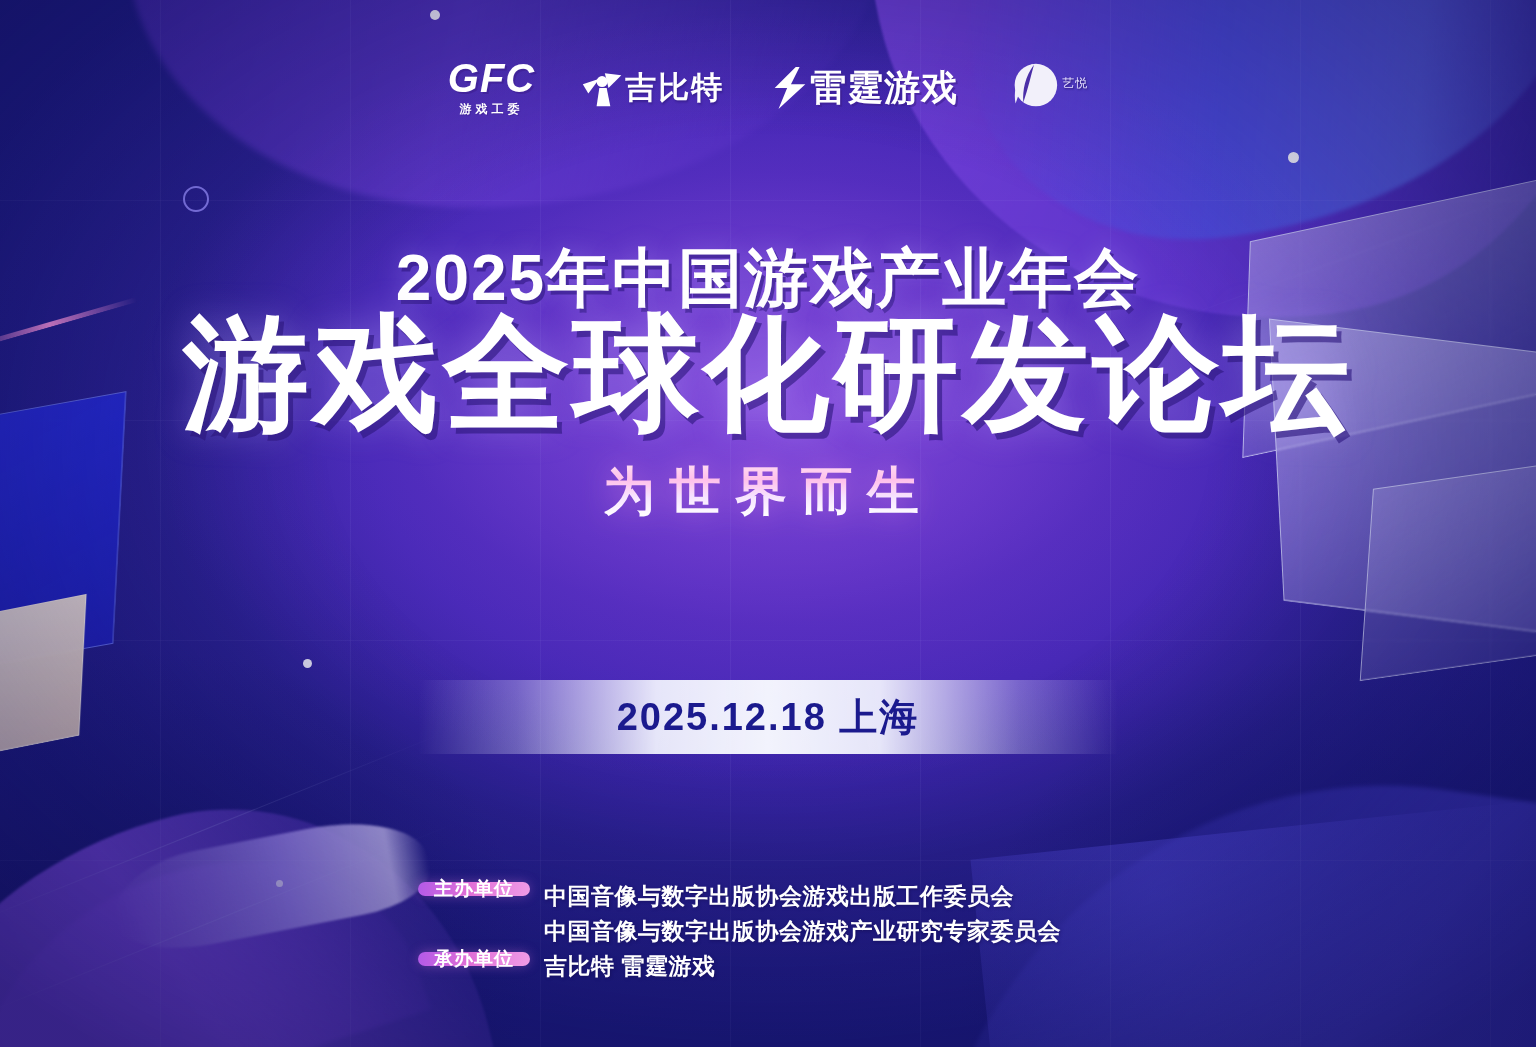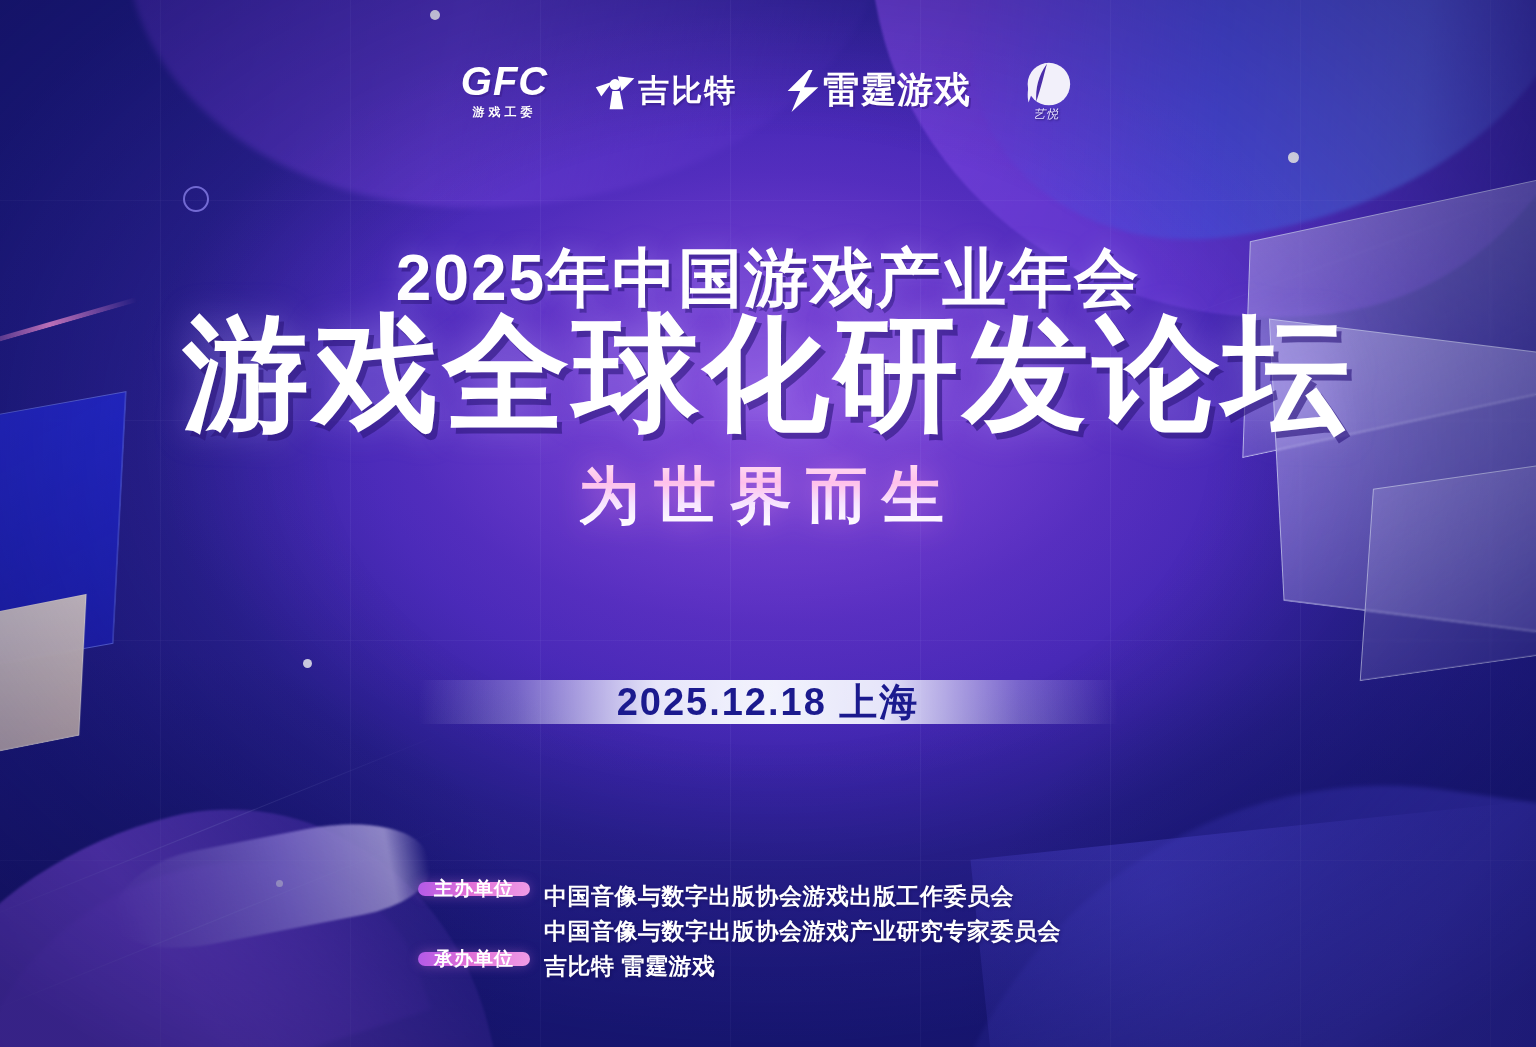--- a/index.html
+++ b/index.html
@@ -135,53 +135,53 @@
 
   .bolt-mark{ width:40px; height:46px; }
   .lt-text{ font-size:36px; font-weight:900; color:#fff; letter-spacing:1px;
     text-shadow:2px 2px 0 rgba(60,30,140,.55); }
 
   .boltray-mark{ width:46px; height:46px; }
   .boltray-text{ display:flex; flex-direction:column; line-height:1.0; }
   .boltray-text span{ font-size:22px; font-weight:900; color:#fff; letter-spacing:.5px;
     text-shadow:2px 2px 0 rgba(60,30,140,.4); }
 
-  .yiyue{ display:flex; flex-direction:column; align-items:center;font-style:italic; }
+  .yiyue{ display:flex; flex-direction:row; align-items:center; }
   .yiyue-mark{ width:58px; height:58px; }
   .yiyue-text{ font-size:12px; color:#e8e2ff; letter-spacing:1px; margin-top:-10px;
     text-shadow:1px 1px 2px rgba(30,15,90,.8); }
 
   
   .title-block{ position:absolute; left:0; width:100%; top:246px; text-align:center; z-index:9; }
 
   .t-sub{
     font-size:64px; font-weight:900; color:#fff; letter-spacing:2px; line-height:1;
     font-family:"Liberation Sans",sans-serif;
     text-shadow: 3px 4px 0 rgba(48,24,130,.62), 0 0 24px rgba(190,170,255,.35);
   }
   .t-main{
     font-size:126px; font-weight:900; color:#fff; letter-spacing:4px; line-height:1.02;
     font-family:"Liberation Sans",sans-serif;
     text-shadow: 5px 6px 0 rgba(44,22,124,.60), 0 0 34px rgba(200,180,255,.40);
   }
 
   .t-pixel{
     margin-top:26px;
-    font-size:62px; font-weight:700; letter-spacing:14px; line-height:1;
+    font-size:52px; font-weight:700; letter-spacing:14px; line-height:1;
     font-family:"DejaVu Sans Mono","Liberation Mono",monospace;
     background:linear-gradient(180deg,#ffd9f2 0%, #ffc0ea 28%, #f7e4ff 62%, #ffffff 100%);
     -webkit-background-clip:text; background-clip:text; color:transparent;
     -webkit-text-fill-color:transparent;
     filter:drop-shadow(0 0 16px rgba(255,160,235,.45));
   }
 
   
   .date-bar{
     position:absolute; left:50%; top:680px; transform:translateX(-50%);
-    width:700px; height:44px; z-index:9;
+    width:700px; height:74px; z-index:9;
     display:flex; align-items:center; justify-content:center;
     background:linear-gradient(90deg, rgba(235,238,255,0) 0%, rgba(235,238,255,.30) 14%,
                rgba(244,246,255,.92) 34%, rgba(248,250,255,.97) 50%,
                rgba(244,246,255,.92) 66%, rgba(235,238,255,.30) 86%, rgba(235,238,255,0) 100%);
   }
   .date-text{ font-size:38px; font-weight:900; color:#1b1a8e; letter-spacing:2px;
     font-family:"Liberation Sans",sans-serif; }
 
   
   .orgs{ position:absolute; left:418px; top:882px; z-index:9;

